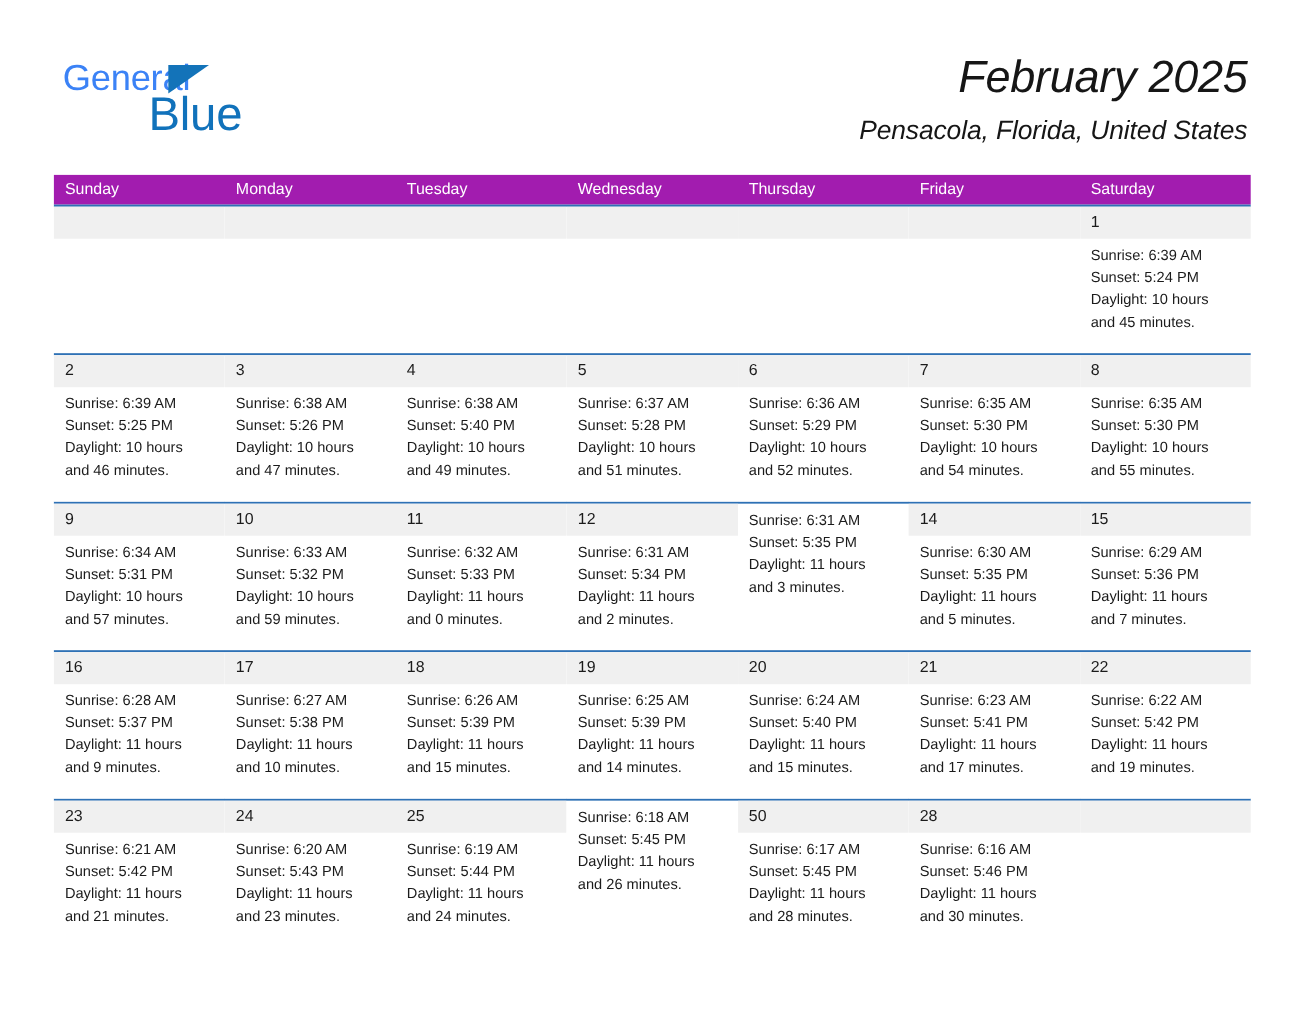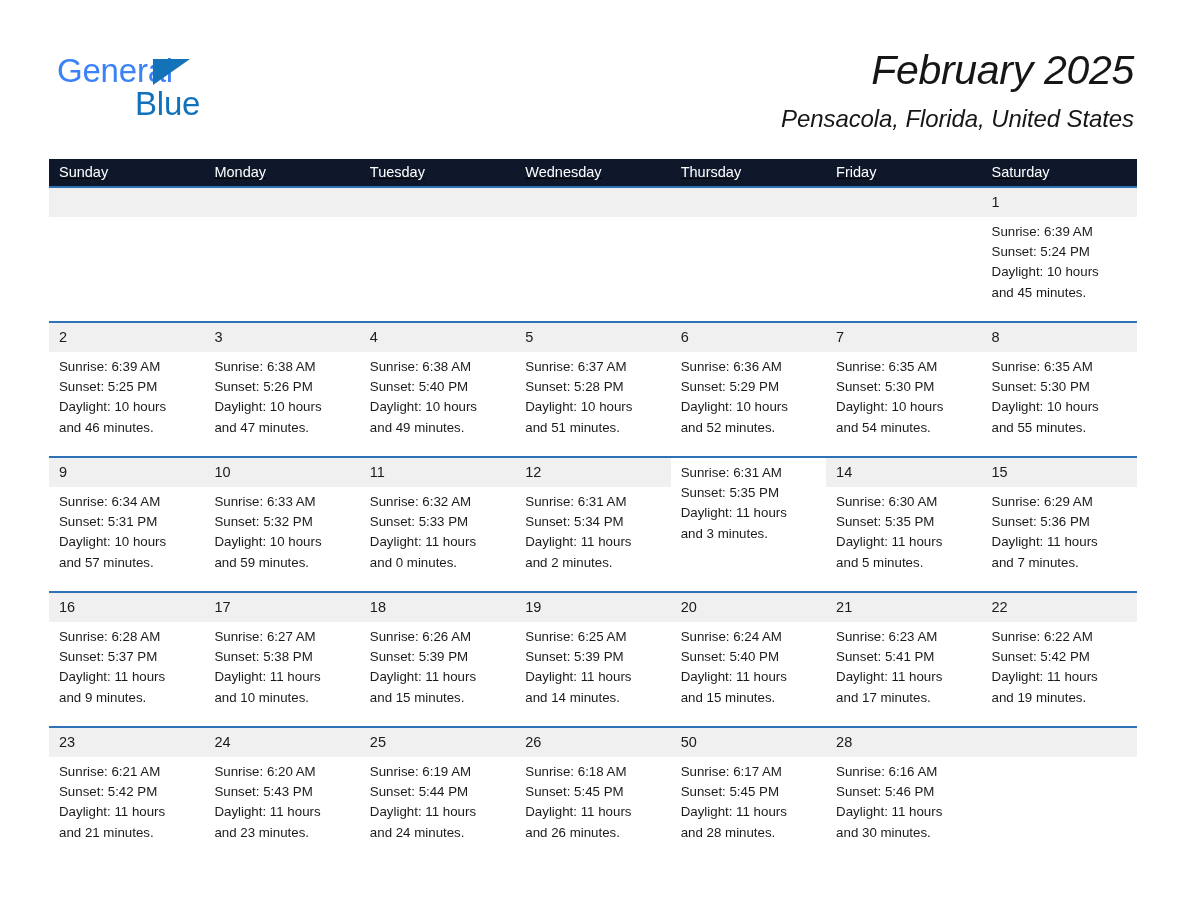--- a/index.html
+++ b/index.html
@@ -59,21 +59,21 @@
     top: 7px;
     width: 0;
     height: 0;
     border-left: 37px solid #1373b9;
     border-bottom: 26px solid transparent;
   }
   .brand-blue {
     position: absolute;
     left: 78px;
     top: 33px;
-    font-size: 33px;
+    font-size: 43px;
     line-height: 38px;
     color: #1172bb;
     letter-spacing: -0.2px;
     font-family: "Liberation Sans", sans-serif;
   }
 
   .title-block {
     position: absolute;
     right: 54px;
     top: 46px;
@@ -101,23 +101,22 @@
   .calendar {
     position: absolute;
     left: 49px;
     top: 159px;
     width: 1088px;
   }
 
   .weekday-row {
     display: flex;
     width: 100%;
-    background: #0f172a;
+    background: #a21caf;
     height: 27px;
-    text-decoration: underline;
   }
   .weekday-cell {
     flex: 1 1 0;
     min-width: 0;
     color: #ffffff;
     font-size: 14.5px;
     line-height: 27px;
     padding-left: 10px;
     box-sizing: border-box;
     white-space: nowrap;
@@ -496,23 +495,20 @@
             <span class="day-number">25</span>
           </div>
           <div class="day-info">
             <div>Sunrise: 6:19 AM</div>
             <div>Sunset: 5:44 PM</div>
             <div>Daylight: 11 hours</div>
             <div>and 24 minutes.</div>
           </div>
         </div>
         <div class="day-cell">
-          <div class="day-band">
-            <span class="day-number">26</span>
-          </div>
           <div class="day-info">
             <div>Sunrise: 6:18 AM</div>
             <div>Sunset: 5:45 PM</div>
             <div>Daylight: 11 hours</div>
             <div>and 26 minutes.</div>
           </div>
         </div>
         <div class="day-cell">
           <div class="day-band">
             <span class="day-number">50</span>

